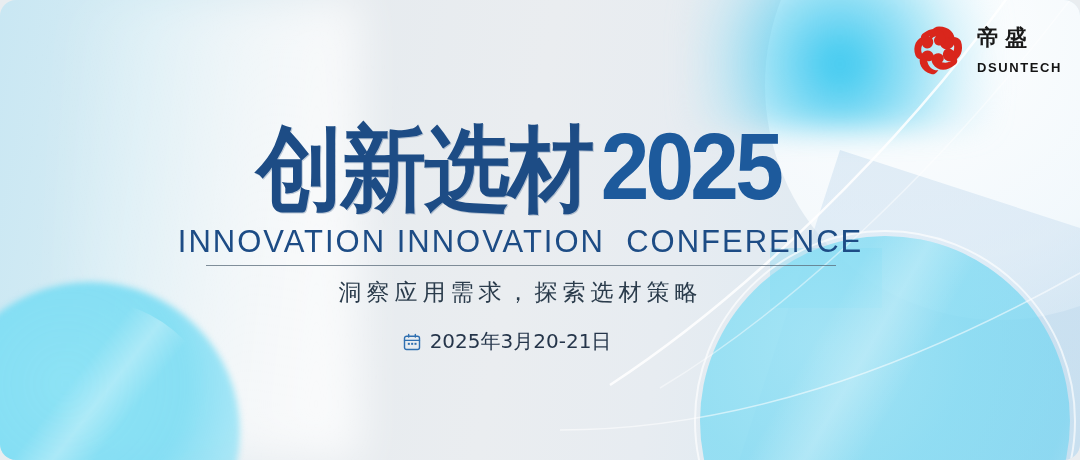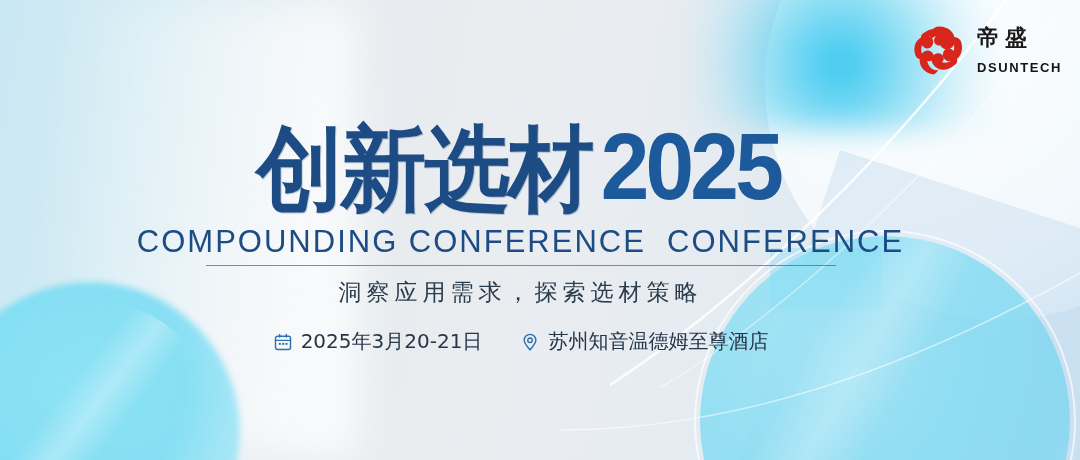--- a/index.html
+++ b/index.html
@@ -17,20 +17,21 @@
     background:
       linear-gradient(100deg,
         #c9e7f3 0%,
         #d6ecf4 14%,
         #e6ebef 30%,
         #eaedf0 48%,
         #e7ecf1 62%,
         #dfeaf2 76%,
         #d3e6f2 88%,
         #cfe4f1 100%);
+    border-radius: 16px;
   }
 
   
   .bg { position:absolute; pointer-events:none; }
 
   .blob-cyan-top {
     top:-90px; left:690px; width:300px; height:220px;
     background:radial-gradient(ellipse at 50% 70%,
         rgba(44,196,238,0.95) 0%,
         rgba(84,206,240,0.62) 32%,
@@ -247,21 +248,21 @@
     </span>
   </div>
 
   <div class="content">
 
     <div class="title-row">
       <span class="title-cn">创新选材</span>
       <span class="title-year">2025</span>
     </div>
 
-    <div class="subtitle-en">COMPOUNDING CONFERENCE  CONFERENCE</div>
+    <div class="subtitle-en">INNOVATION INNOVATION  CONFERENCE</div>
     <div class="rule"></div>
 
     <div class="tagline">洞察应用需求，探索选材策略</div>
 
 
     <div class="meta">
       <span class="meta-item">
         <span class="meta-icon">
           <svg width="20" height="20" viewBox="0 0 24 24" fill="none" stroke="#2f6fb0" stroke-width="1.7" stroke-linecap="round" stroke-linejoin="round">
             <rect x="3" y="5" width="18" height="16" rx="2.5"></rect>
@@ -270,25 +271,16 @@
             <rect x="7" y="13" width="2.4" height="2.4" fill="#2f6fb0" stroke="none"></rect>
             <rect x="11" y="13" width="2.4" height="2.4" fill="#2f6fb0" stroke="none"></rect>
             <rect x="15" y="13" width="2.4" height="2.4" fill="#2f6fb0" stroke="none"></rect>
           </svg>
         </span>
         <span>2025年3月20-21日</span>
       </span>
 
       <span class="gap"></span>
 
-      <span class="meta-item">
-        <span class="meta-icon">
-          <svg width="20" height="20" viewBox="0 0 24 24" fill="none" stroke="#2f6fb0" stroke-width="1.7" stroke-linecap="round" stroke-linejoin="round">
-            <path d="M12 21.5c4.2-5 7-8.3 7-11.7A7 7 0 0 0 5 9.8c0 3.4 2.8 6.7 7 11.7z"></path>
-            <circle cx="12" cy="9.8" r="2.7"></circle>
-          </svg>
-        </span>
-        <span>苏州知音温德姆至尊酒店</span>
-      </span>
     </div>
 
   </div>
 </div>
 
 </body></html>

